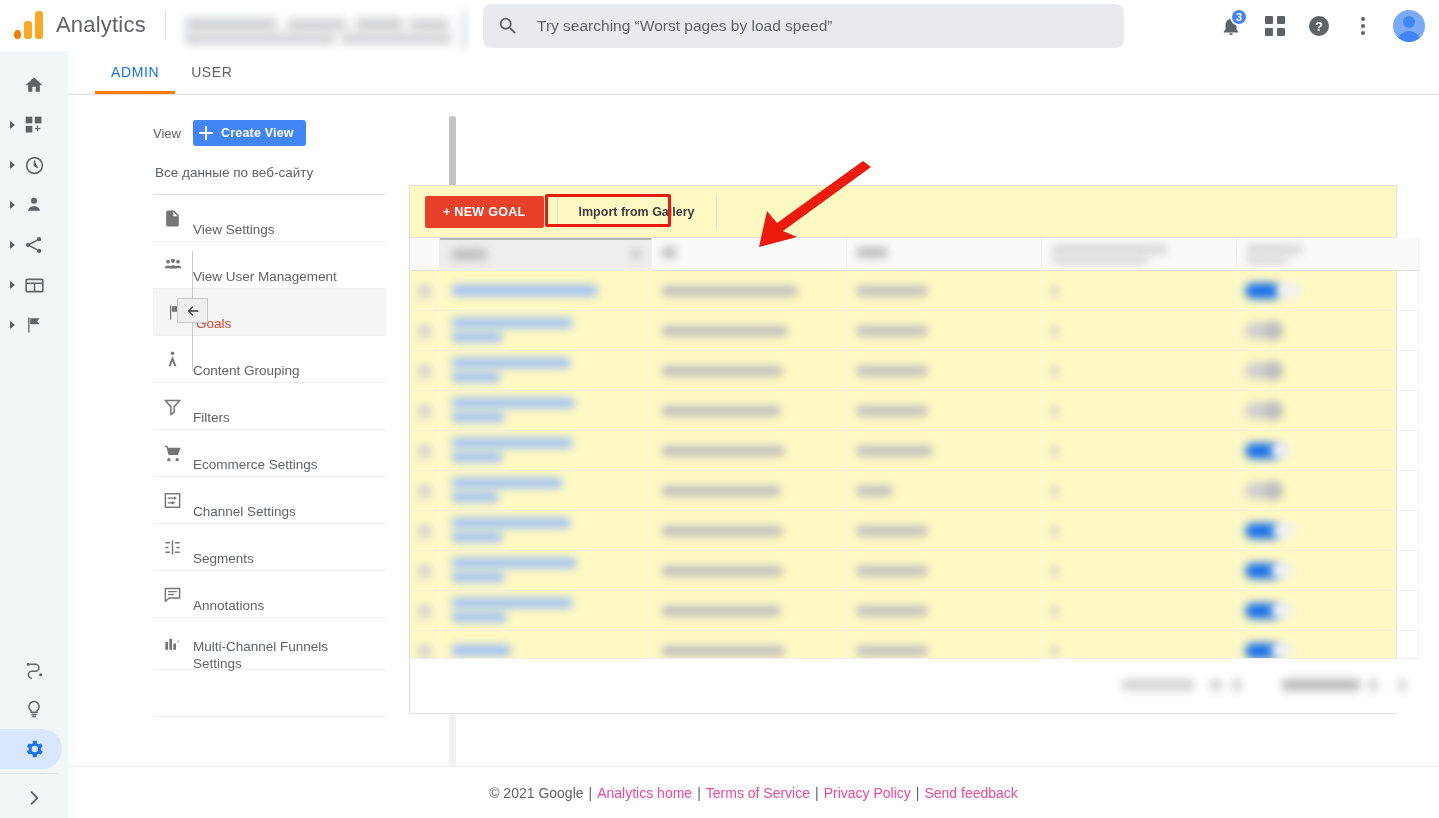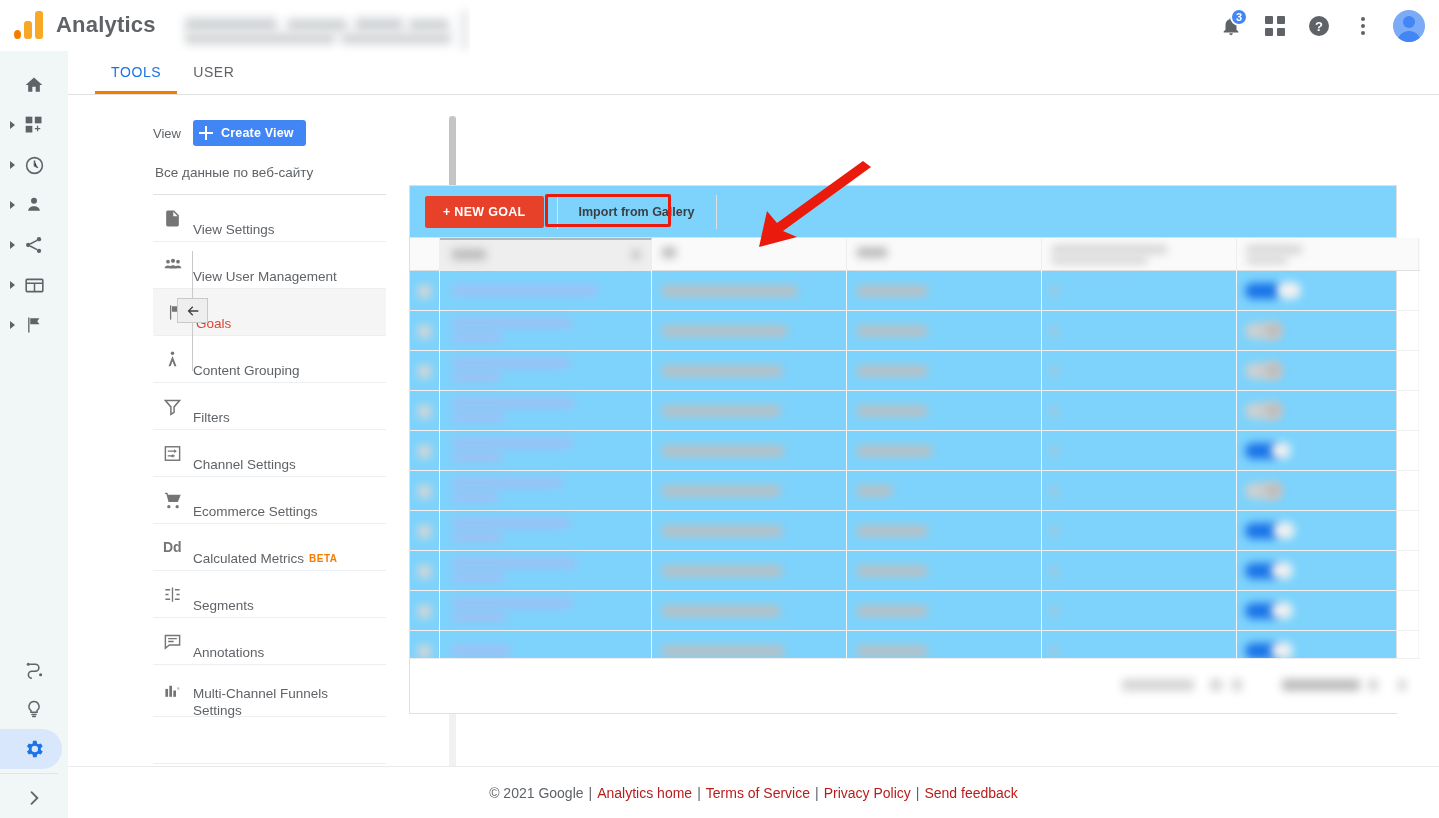--- a/index.html
+++ b/index.html
@@ -12,21 +12,21 @@
     color: #202124;
   }
   .app { position: relative; width: 1439px; height: 818px; }
 
   
   .topbar {
     position: absolute; top: 0; left: 0; width: 1439px; height: 51px;
     background: #ffffff; display: flex; align-items: center;
     border-bottom: 1px solid #ffffff; z-index: 30;
   }
-  .brand { display: flex; align-items: center; height: 51px; padding-left: 14px; font-weight: bold; }
+  .brand { display: flex; align-items: center; height: 51px; padding-left: 14px; }
   .ga-logo { width: 30px; height: 28px; position: relative; margin-right: 12px; }
   .ga-logo i { position: absolute; bottom: 0; border-radius: 3px; display: block; }
   .ga-bar1 { left: 0; width: 7px; height: 9px; background: #f57c00; border-radius: 50%!important; }
   .ga-bar2 { left: 10px; width: 8px; height: 18px; background: #f9a825; }
   .ga-bar3 { left: 21px; width: 8px; height: 28px; background: #f9a825; }
   .brand-name { font-size: 22px; color: #5f6368; letter-spacing: .2px; }
   .brand-sep { width: 1px; height: 30px; background: #dadce0; margin-left: 19px; }
 
   .acct-blur {
     position: absolute; left: 175px; top: 0; width: 295px; height: 56px;
@@ -180,21 +180,21 @@
     background: #eeeeee; border: 1px solid #c9c9c9; display:flex; align-items:center; justify-content:center;
     cursor: pointer; z-index: 6;
   }
   .collapse-line {
     position: absolute; left: 124px; top: 155px; width: 1px; height: 120px; background: #c9c9c9; z-index: 5;
   }
 
   
   .card {
     position: absolute; left: 341px; top: 89px; width: 988px; height: 529px;
-    background: #7dd3fc; border: 1px solid #e0e0e0;
+    background: #fef9c3; border: 1px solid #e0e0e0;
   }
   .card-toolbar {
     height: 52px; display: flex; align-items: center; padding-left: 15px;
     border-bottom: 1px solid #e0e0e0; position: relative;
   }
   .new-goal-btn {
     background: #e8412a; color: #fff; border: 0; height: 32px; padding: 0 18px;
     font-size: 12.5px; font-weight: bold; letter-spacing: .3px; border-radius: 2px;
     cursor: pointer; font-family: "Liberation Sans", sans-serif;
   }
@@ -246,21 +246,21 @@
   
   .arrow-svg { position: absolute; left: 655px; top: 65px; z-index: 12; pointer-events: none; }
 
   
   .footer {
     position: absolute; left: 68px; bottom: 0; width: 1371px; height: 52px;
     background: #fff; border-top: 1px solid #e8eaed;
     display: flex; align-items: center; justify-content: center;
     font-size: 14px; color: #5f6368;
   }
-  .footer a { color: #b91c1c; text-decoration: none; cursor: pointer; }
+  .footer a { color: #ec4899; text-decoration: none; cursor: pointer; }
   .footer .sep { margin: 0 5px; color: #5f6368; }
 </style>
 </head>
 <body>
 
 <div class="app">
 
   <div class="topbar">
     <div class="brand">
       <div class="ga-logo">
@@ -275,20 +275,26 @@
     <div class="acct-blur">
       <div class="b" style="left:10px;  top:18px; width:92px;  height:13px;"></div>
       <div class="b" style="left:112px; top:19px; width:60px;  height:12px;"></div>
       <div class="b" style="left:180px; top:18px; width:48px;  height:13px;"></div>
       <div class="b" style="left:234px; top:19px; width:40px;  height:12px;"></div>
       <div class="b" style="left:10px;  top:33px; width:150px; height:11px;"></div>
       <div class="b" style="left:166px; top:33px; width:110px; height:11px;"></div>
       <div class="b" style="left:285px; top:10px; width:8px;   height:40px; background:#e6e8ea;"></div>
     </div>
 
+    <div class="search-wrap">
+      <svg width="22" height="22" viewBox="0 0 24 24">
+        <path fill="#5f6368" d="M15.5 14h-.79l-.28-.27A6.47 6.47 0 0 0 16 9.5 6.5 6.5 0 1 0 9.5 16c1.61 0 3.09-.59 4.23-1.57l.27.28v.79l5 4.99L20.49 19l-4.99-5zm-6 0C7.01 14 5 11.99 5 9.5S7.01 5 9.5 5 14 7.01 14 9.5 11.99 14 9.5 14z"></path>
+      </svg>
+      <input class="search-input" type="text" placeholder="Try searching “Worst pages by load speed”" style="">
+    </div>
 
     <div class="top-actions">
       <div class="ticon">
         <svg width="22" height="22" viewBox="0 0 24 24">
             <path fill="#5f6368" d="M12 22c1.1 0 2-.9 2-2h-4a2 2 0 0 0 2 2zm6-6v-5c0-3.07-1.64-5.64-4.5-6.32V4a1.5 1.5 0 1 0-3 0v.68C7.63 5.36 6 7.92 6 11v5l-2 2v1h16v-1l-2-2z"></path>
           </svg>
         <span class="badge">3</span>
       </div>
       <div class="ticon">
         <div class="grid9">
@@ -417,21 +423,21 @@
               <path fill="none" stroke="#5f6368" stroke-width="2.2" stroke-linecap="round" d="M9 5l7 7-7 7"></path>
             </svg>
         </span>
       </div>
     </div>
   </div>
 
   <div class="content">
 
     <div class="tabs">
-      <div class="tab active">TOOLS</div>
+      <div class="tab active">ADMIN</div>
       <div class="tab">USER</div>
     </div>
 
     <div class="workspace">
 
       <div class="collapse-line"></div>
       <div class="collapse-btn">
         <svg width="16" height="16" viewBox="0 0 24 24">
           <path fill="#3c4043" d="M20 11H7.8l4.6-4.6L11 5l-7 7 7 7 1.4-1.4L7.8 13H20z"></path>
         </svg>
@@ -493,45 +499,39 @@
           <span class="menu-ico">
             <svg width="19" height="19" viewBox="0 0 24 24">
                 <path fill="none" stroke="#757575" stroke-width="1.9" d="M3 4.5h18l-7 8v7l-4 2.5v-9.5z"></path>
               </svg>
           </span>
           <span class="menu-label">Filters</span>
         </div>
 
         <div class="menu-item">
           <span class="menu-ico">
+            <svg width="20" height="20" viewBox="0 0 24 24">
+                <path fill="#757575" d="M7 18a2 2 0 1 0 0 4 2 2 0 0 0 0-4zm10 0a2 2 0 1 0 0 4 2 2 0 0 0 0-4zM2.5 4h2.2l2.6 9.5h10L20 6H7"></path>
+                <path fill="none" stroke="#757575" stroke-width="1.7" d="M2.5 4h2.2l2.6 9.5h10L20 6.5H6.2"></path>
+              </svg>
+          </span>
+          <span class="menu-label">Ecommerce Settings</span>
+        </div>
+
+        <div class="menu-item">
+          <span class="menu-ico">
             <svg width="19" height="19" viewBox="0 0 24 24">
                 <rect x="3" y="3.5" width="18" height="17" fill="none" stroke="#757575" stroke-width="1.8"></rect>
                 <path stroke="#757575" stroke-width="1.7" d="M6 9h9M6 15h9"></path>
                 <path fill="#757575" d="M14 6.5l3.5 2.5L14 11.5zM13 12.5l-3.5 2.5L13 17.5z"></path>
               </svg>
           </span>
           <span class="menu-label">Channel Settings</span>
         </div>
 
-        <div class="menu-item">
-          <span class="menu-ico">
-            <svg width="20" height="20" viewBox="0 0 24 24">
-                <path fill="#757575" d="M7 18a2 2 0 1 0 0 4 2 2 0 0 0 0-4zm10 0a2 2 0 1 0 0 4 2 2 0 0 0 0-4zM2.5 4h2.2l2.6 9.5h10L20 6H7"></path>
-                <path fill="none" stroke="#757575" stroke-width="1.7" d="M2.5 4h2.2l2.6 9.5h10L20 6.5H6.2"></path>
-              </svg>
-          </span>
-          <span class="menu-label">Ecommerce Settings</span>
-        </div>
-
-        <div class="menu-item">
-          <span class="menu-ico" style="font-size:14px;color:#757575;font-weight:bold;">Dd</span>
-          <span class="menu-label">
-            <span>Calculated Metrics</span><span class="beta">BETA</span>
-          </span>
-        </div>
 
 
         <div class="menu-item">
           <span class="menu-ico">
             <svg width="19" height="19" viewBox="0 0 24 24">
                 <path stroke="#757575" stroke-width="1.7" d="M3 6h6M3 12h4M3 18h6M12 3v18M15 6h6M17 12h4M15 18h6"></path>
               </svg>
           </span>
           <span class="menu-label">Segments</span>
         </div>

